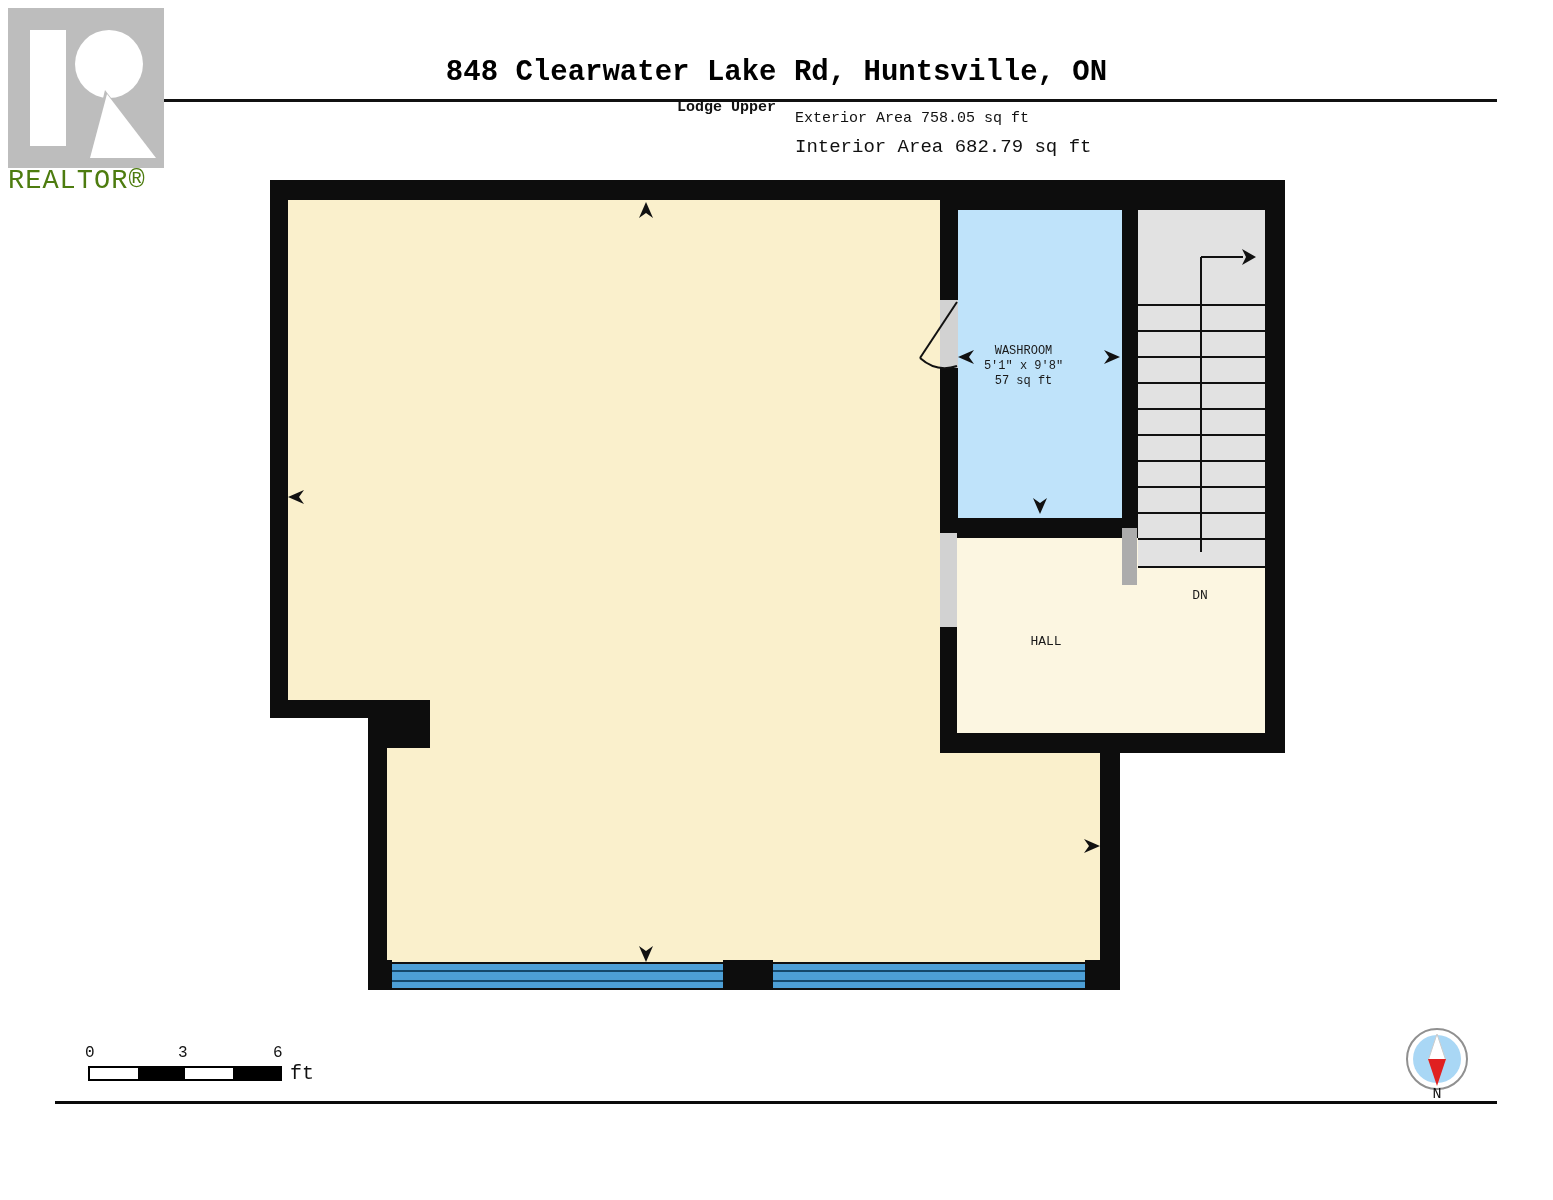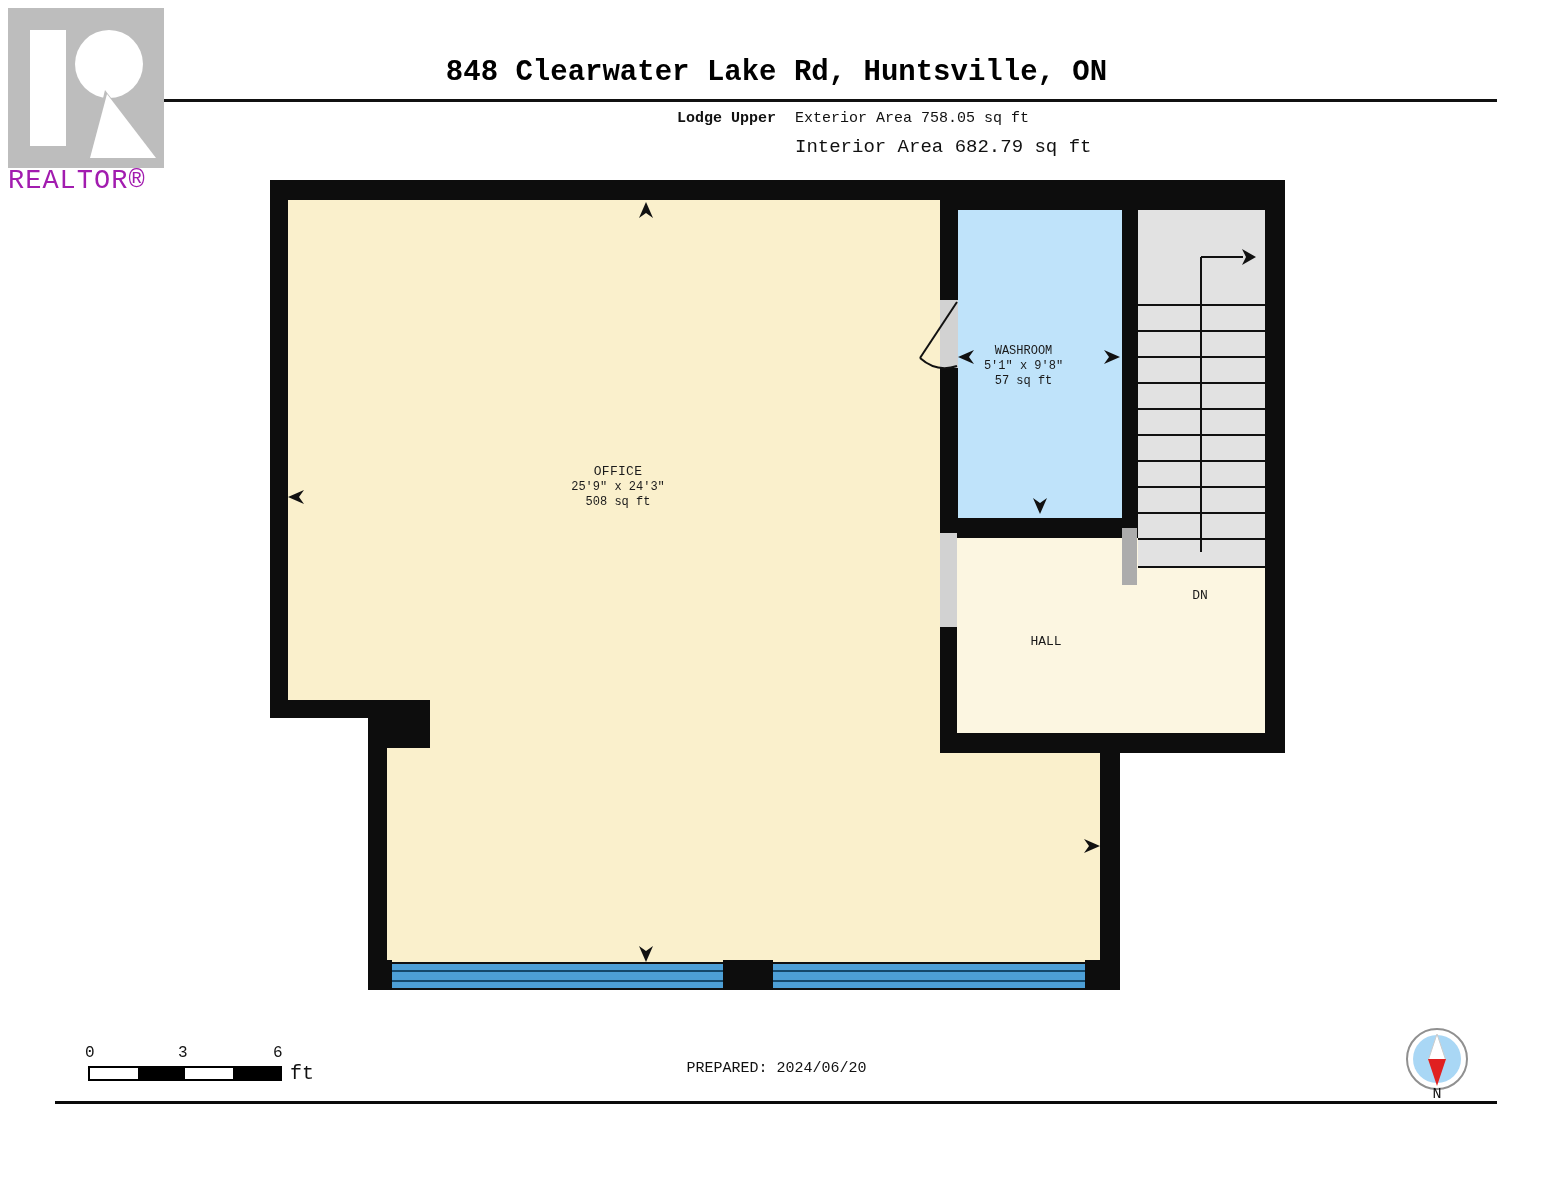--- a/index.html
+++ b/index.html
@@ -9,25 +9,25 @@
   .wall{position:absolute;background:#0d0d0d;}
   .floor{position:absolute;}
   .opening{position:absolute;background:#d2d2d2;}
   .railing{position:absolute;background:#acacac;}
   .label{position:absolute;text-align:center;color:#1a1a1a;line-height:1.25;}
   .room-name{font-size:13px;letter-spacing:.3px;}
   .room-dims{font-size:12px;}
   #title{position:absolute;left:0;right:0;top:56px;text-align:center;
          font-size:29px;font-weight:bold;color:#000;}
   #title-rule{position:absolute;left:55px;top:99px;width:1442px;height:3px;background:#111;}
-  #floor-label{position:absolute;right:777px;top:110px;font-size:15px;font-weight:bold;}
+  #floor-label{position:absolute;right:777px;top:99px;font-size:15px;font-weight:bold;}
   #ext-area{position:absolute;left:795px;top:110px;font-size:15px;}
   #int-area{position:absolute;left:795px;top:136px;font-size:19px;}
   #realtor-text{position:absolute;left:8px;top:166px;width:170px;font-size:27px;
-                color:#a21caf;letter-spacing:1px;}
+                color:#4d7c0f;letter-spacing:1px;}
   #svg-overlay{position:absolute;left:0;top:0;pointer-events:none;}
   .window{position:absolute;height:28px;
      background:linear-gradient(to bottom,#111 0 2px,#4d9fd6 2px 8px,#15486b 8px 10px,
                 #4d9fd6 10px 18px,#15486b 18px 20px,#4d9fd6 20px 26px,#111 26px 28px);}
   #stairs-bg{position:absolute;left:1138px;top:210px;width:127px;height:358px;
              background:#e2e2e2;border-bottom:2px solid #111;box-sizing:border-box;}
   #scale-bar{position:absolute;left:88px;top:1044px;width:320px;font-size:16px;}
   .scale-num{position:absolute;top:0;}
   #scale-strip{position:absolute;left:0;top:22px;width:190px;height:11px;
                border:2px solid #000;display:flex;}
@@ -121,25 +121,20 @@
 
     <polygon points="646,202 653,218 646,213 639,218" fill="#111"></polygon>
     <polygon points="288,497 304,490 299,497 304,504" fill="#111"></polygon>
     <polygon points="958,357 974,350 969,357 974,364" fill="#111"></polygon>
     <polygon points="1120,357 1104,350 1109,357 1104,364" fill="#111"></polygon>
     <polygon points="1040,514 1033,498 1040,503 1047,498" fill="#111"></polygon>
     <polygon points="646,962 639,946 646,951 653,946" fill="#111"></polygon>
     <polygon points="1100,846 1084,839 1089,846 1084,853" fill="#111"></polygon>
   </svg>
 
-  <div class="label" style="left:518px;top:464px;width:200px;">
-    <div class="room-name">OFFICE</div>
-    <div class="room-dims">25'9" x 24'3"</div>
-    <div class="room-dims">508 sq ft</div>
-  </div>
   <div class="label" style="left:958px;top:344px;width:131px;font-size:12px;">
     <div>WASHROOM</div>
     <div>5'1" x 9'8"</div>
     <div>57 sq ft</div>
   </div>
   <div class="label" style="left:996px;top:634px;width:100px;font-size:13px;">HALL</div>
   <div class="label" style="left:1180px;top:588px;width:40px;font-size:13px;">DN</div>
 
   <div id="scale-bar">
     <span class="scale-num" style="left:-3px;">0</span>
@@ -147,21 +142,20 @@
     <span class="scale-num" style="left:185px;">6</span>
     <div id="scale-strip">
       <div class="seg-w"></div>
       <div class="seg-b"></div>
       <div class="seg-w"></div>
       <div class="seg-b"></div>
     </div>
     <span id="scale-unit">ft</span>
   </div>
 
-  <div id="prepared">PREPARED: 2024/06/20</div>
 
   <svg id="compass" width="66" height="66" viewBox="0 0 66 66">
     <circle cx="33" cy="33" r="30" fill="#ffffff" stroke="#909090" stroke-width="2"></circle>
     <circle cx="33" cy="33" r="24" fill="#a9d7f5"></circle>
     <polygon points="33,8 42,35 24,35" fill="#ffffff" stroke="#cccccc" stroke-width="1"></polygon>
     <polygon points="24,33 42,33 33,60" fill="#e02020"></polygon>
   </svg>
   <div id="compass-n">N</div>
 
   <div id="footer-rule"></div>

